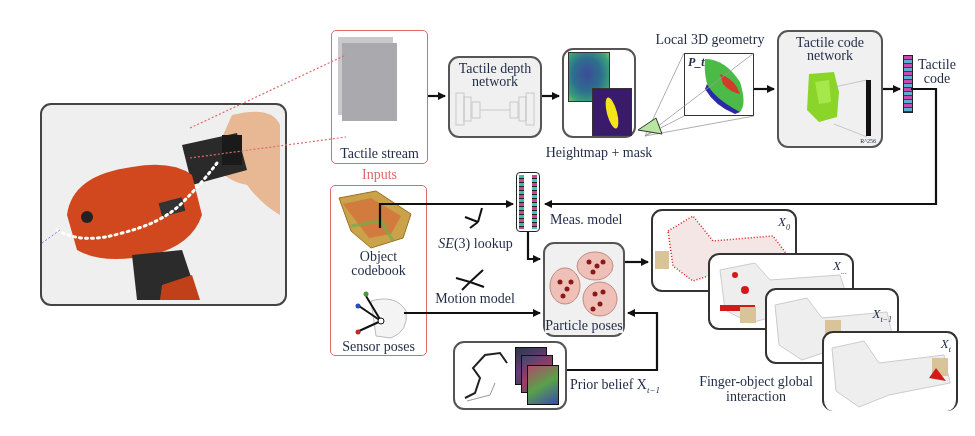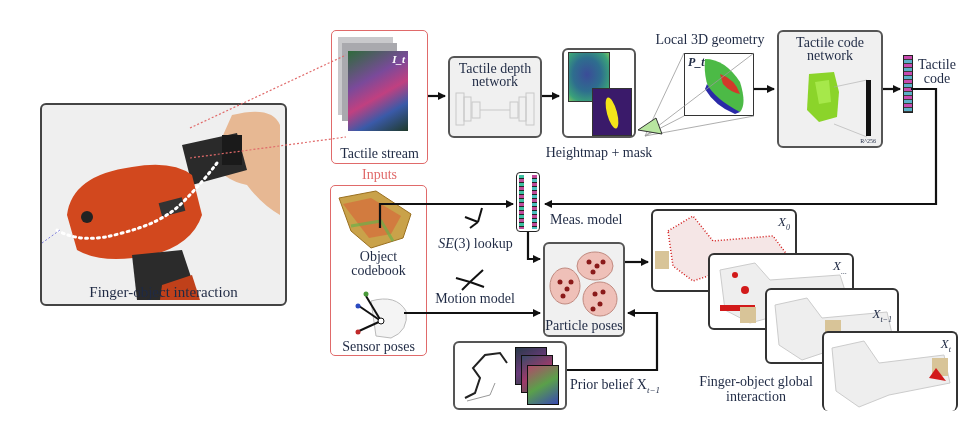--- a/index.html
+++ b/index.html
@@ -1,19 +1,19 @@
 <!DOCTYPE html>
 <html><head>
 <meta charset="utf-8">
 <style>
   html,body{margin:0;padding:0;background:#fff;}
   body{width:975px;height:436px;position:relative;overflow:hidden;font-family:"Liberation Serif","DejaVu Serif",serif;color:#1f2a44;}
   .abs{position:absolute;}
   .lbl{position:absolute;font-size:14px;line-height:15px;text-align:center;white-space:nowrap;color:#1f2a44;}
-  .box{position:absolute;border:2px solid #555;border-radius:6px;background:#f0f0f0;box-sizing:border-box;}
+  .box{position:absolute;border:2px solid #555;border-radius:11px;background:#f0f0f0;box-sizing:border-box;}
   .redbox{position:absolute;border:1.5px solid #e06a6a;border-radius:5px;box-sizing:border-box;background:#fff;}
   svg{position:absolute;left:0;top:0;}
   .ital{font-style:italic;}
 </style>
 </head>
 <body>
 
 <div class="box" style="left:40px;top:103px;width:247px;height:203px;background:#efefef;border-color:#444;">
   <svg width="247" height="203">
 
@@ -24,29 +24,25 @@
 
     <path d="M25 110 Q30 70 90 62 Q130 55 150 70 L160 110 Q150 140 110 150 Q60 160 35 145 Z" fill="#d2481e"></path>
     <path d="M90 150 L140 145 L150 175 Q150 190 130 195 L95 195 Z" fill="#2b2b2b"></path>
     <path d="M120 180 L150 170 L158 195 L118 195 Z" fill="#c0401a"></path>
     <circle cx="45" cy="112" r="6" fill="#222"></circle>
     <rect x="118" y="95" width="24" height="14" fill="#333" transform="rotate(-15 130 102)"></rect>
 
     <path d="M15 125 Q40 140 80 128 Q120 118 140 98 Q160 78 175 58" fill="none" stroke="#fff" stroke-width="3" stroke-dasharray="2 4" stroke-linecap="round"></path>
     <line x1="0" y1="138" x2="18" y2="125" stroke="#7b7bdc" stroke-width="1" stroke-dasharray="2 2"></line>
   </svg>
-  <div class="lbl" style="left:0;width:243px;top:180px;font-size:15px;">Finger-object interaction</div>
 </div>
 
 <div class="redbox" style="left:331px;top:30px;width:97px;height:134px;">
   <div class="abs" style="left:6px;top:6px;width:55px;height:78px;background:#c9c9cc;"></div>
   <div class="abs" style="left:10px;top:12px;width:55px;height:78px;background:#a9a9ae;"></div>
-  <div class="abs" style="left:16px;top:20px;width:60px;height:80px;background:linear-gradient(150deg,#2e6b3a 0%,#7a4a9a 35%,#c04080 55%,#3a5aa8 75%,#1f3a2a 100%);">
-    <span class="abs ital" style="right:3px;top:2px;color:#fff;font-size:11px;font-weight:bold;">I_t</span>
-  </div>
   <div class="lbl" style="left:0;width:95px;top:115px;">Tactile stream</div>
 </div>
 <div class="lbl" style="left:331px;width:97px;top:167px;color:#e06a6a;">Inputs</div>
 
 <div class="redbox" style="left:330px;top:185px;width:97px;height:171px;">
   <svg width="97" height="171">
     <path d="M8 12 L45 5 L80 28 L72 52 L40 62 L20 45 Z" fill="#c9a24a" stroke="#9a7020" stroke-width="1"></path>
     <path d="M12 18 L40 12 L70 30 L60 48 L38 52 Z" fill="#d56b3a" opacity="0.7"></path>
     <path d="M20 40 L50 35 L62 55" fill="none" stroke="#6bb04a" stroke-width="3" opacity="0.7"></path>
 

